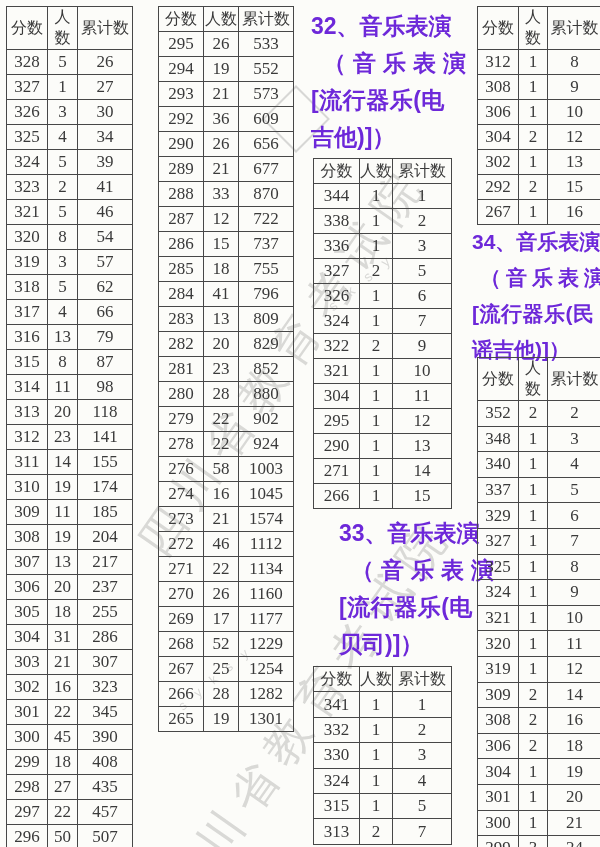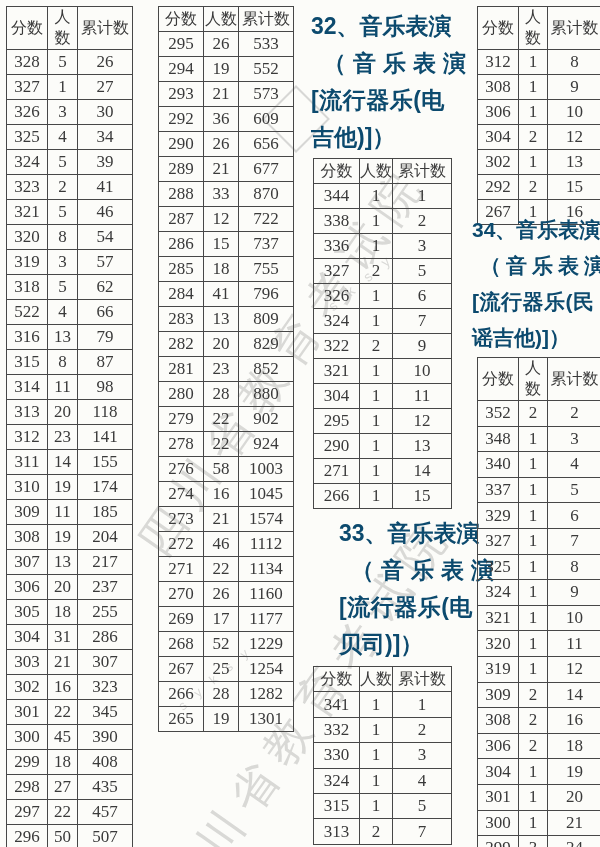--- a/index.html
+++ b/index.html
@@ -67,27 +67,27 @@
   #t34{left:477px;top:357px;width:121px;}
   #t4a th:nth-child(1),#t4a td:nth-child(1),#t34 th:nth-child(1),#t34 td:nth-child(1){width:40px;}
   #t4a th:nth-child(2),#t4a td:nth-child(2),#t34 th:nth-child(2),#t34 td:nth-child(2){width:28px;}
   #t4a th:nth-child(3),#t4a td:nth-child(3),#t34 th:nth-child(3),#t34 td:nth-child(3){width:53px;}
 
   
   .title{
     position:absolute;z-index:2;
     font-family:"Liberation Sans","DejaVu Sans",sans-serif;
     font-weight:600;
-    color:#0c4a6e;
+    color:#6d28d9;
   }
   .title .tline{white-space:nowrap;}
   #title32,#title33{left:311px;width:152px;font-size:23px;line-height:37px;}
   #title32{top:8px;}
   #title33{top:515px;margin-left:28px;}
-  #title34{left:472px;top:212px;width:128px;font-size:21px;line-height:36px;}
+  #title34{left:472px;top:224px;width:128px;font-size:21px;line-height:36px;}
   .title .tline:nth-child(2){letter-spacing:7px;padding-left:12px;}
   #title34 .tline:nth-child(2){letter-spacing:5px;padding-left:8px;}
   .title .tline:nth-child(3){letter-spacing:0.5px;}
 </style>
 </head>
 <body>
 
 <div id="page">
 
   <div id="wm-layer">
@@ -151,21 +151,21 @@
           <td>319</td>
           <td>3</td>
           <td>57</td>
         </tr>
         <tr>
           <td>318</td>
           <td>5</td>
           <td>62</td>
         </tr>
         <tr>
-          <td>522</td>
+          <td>317</td>
           <td>4</td>
           <td>66</td>
         </tr>
         <tr>
           <td>316</td>
           <td>13</td>
           <td>79</td>
         </tr>
         <tr>
           <td>315</td>

